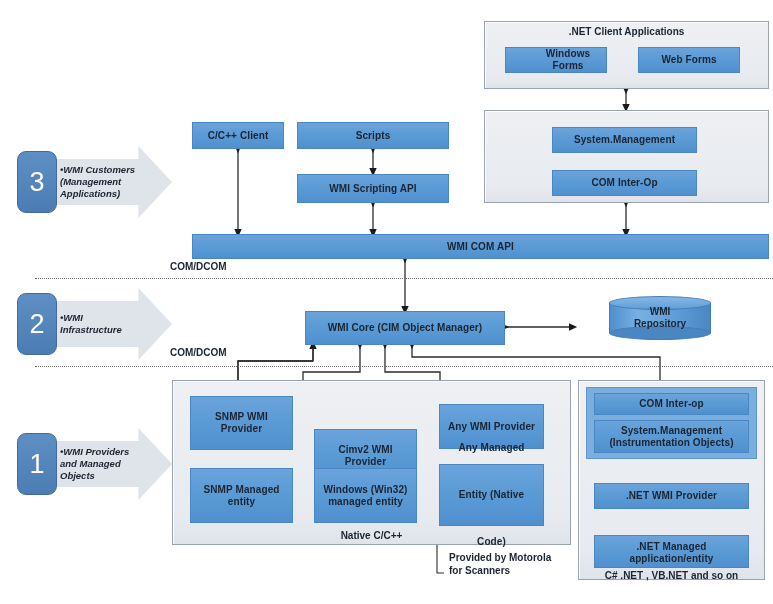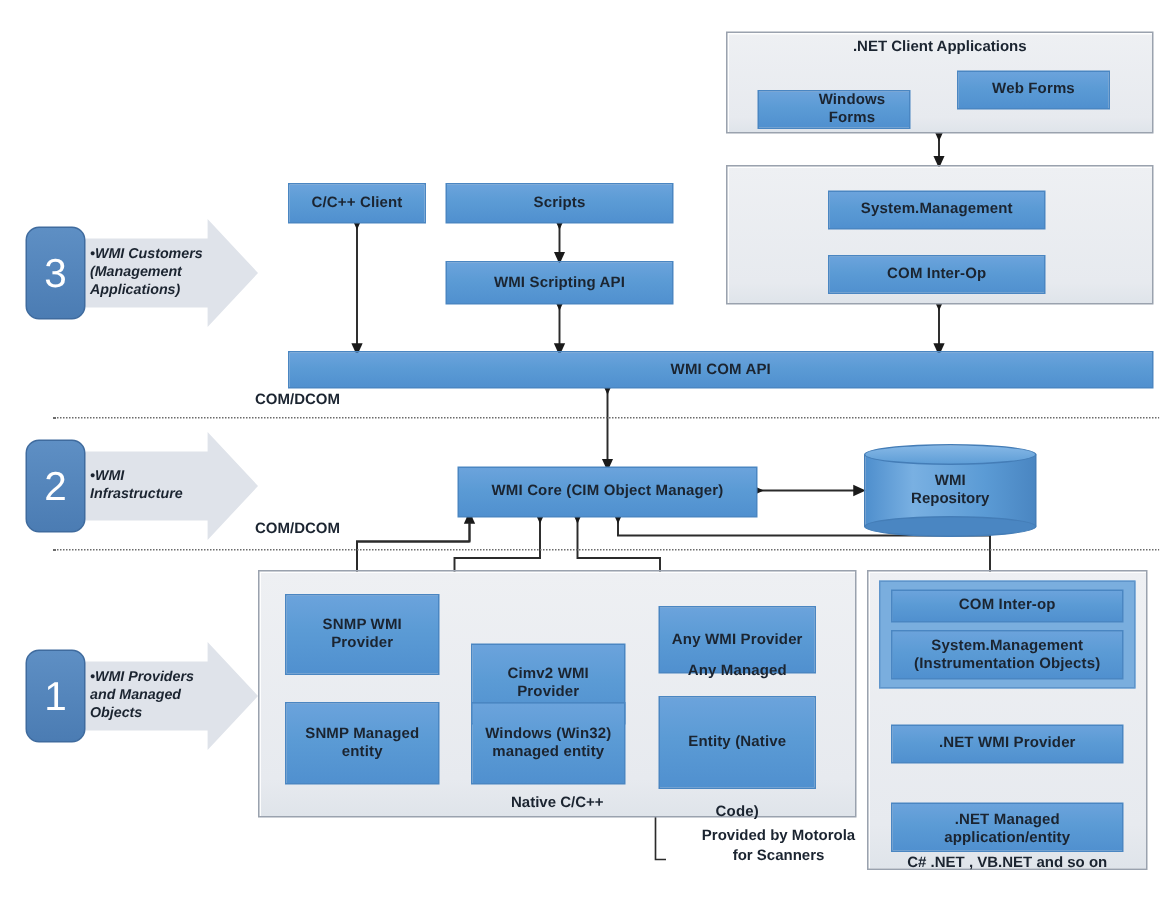--- a/index.html
+++ b/index.html
@@ -158,21 +158,20 @@
     height: 604px;
     pointer-events: none;
   }
 
   .note {
     position: absolute;
     font-size: 10px;
     line-height: 13px;
     color: #1b2430;
     font-weight: 600;
-    text-align: center;
   }
 </style>
 </head>
 <body>
 
 <div id="canvas">
 
   <svg id="wires" viewBox="0 0 773 604">
     <defs>
       <marker id="ah" markerWidth="7" markerHeight="7" refX="3.2" refY="3.5" orient="auto" markerUnits="strokeWidth">
@@ -241,39 +240,39 @@
   <div class="callout" style="left:52px; top:428px; width:120px; height:72px;"></div>
   <div class="badge" style="left:17px; top:433px; width:40px; height:62px;">1</div>
   <div class="callout-text" style="left:60px; top:446px; width:108px;">
     <div>•WMI Providers</div>
     <div>and Managed</div>
     <div>Objects</div>
   </div>
 
   <div class="greybox inner-shadow" style="left:484px; top:21px; width:285px; height:68px;"></div>
   <div class="grouplabel" style="left:484px; top:26px; width:285px;">.NET Client Applications</div>
-  <div class="bluebox" style="left:505px; top:60px; width:102px; height:26px;padding-left:28px;">Windows Forms</div>
+  <div class="bluebox" style="left:505px; top:47px; width:102px; height:26px;padding-left:28px;">Windows Forms</div>
   <div class="bluebox" style="left:638px; top:47px; width:102px; height:26px;">Web Forms</div>
 
   <div class="greybox inner-shadow" style="left:484px; top:110px; width:285px; height:93px;"></div>
   <div class="bluebox" style="left:552px; top:127px; width:145px; height:26px;">System.Management</div>
   <div class="bluebox" style="left:552px; top:170px; width:145px; height:26px;">COM Inter-Op</div>
 
   <div class="bluebox" style="left:192px; top:122px; width:92px; height:27px;">C/C++ Client</div>
   <div class="bluebox" style="left:297px; top:122px; width:152px; height:27px;">Scripts</div>
   <div class="bluebox" style="left:297px; top:174px; width:152px; height:29px;">WMI Scripting API</div>
 
   <div class="bluebox" style="left:192px; top:234px; width:577px; height:25px;">WMI COM API</div>
 
   <div class="comlabel" style="left:170px; top:261px;">COM/DCOM</div>
   <div class="dotline" style="left:35px; top:278px; width:738px;"></div>
 
   <div class="bluebox" style="left:305px; top:311px; width:200px; height:34px;">WMI Core (CIM Object Manager)</div>
 
-  <div class="cylinder" style="left:576px; top:296px; width:102px; height:62px;padding-left:13px;">
+  <div class="cylinder" style="left:609px; top:296px; width:102px; height:44px;">
     <div class="cyl-body"></div>
     <div class="cyl-bottom"></div>
     <div class="cyl-top"></div>
     <div class="cyl-label">
       <div>WMI</div>
       <div>Repository</div>
     </div>
   </div>
 
   <div class="comlabel" style="left:170px; top:347px;">COM/DCOM</div>

